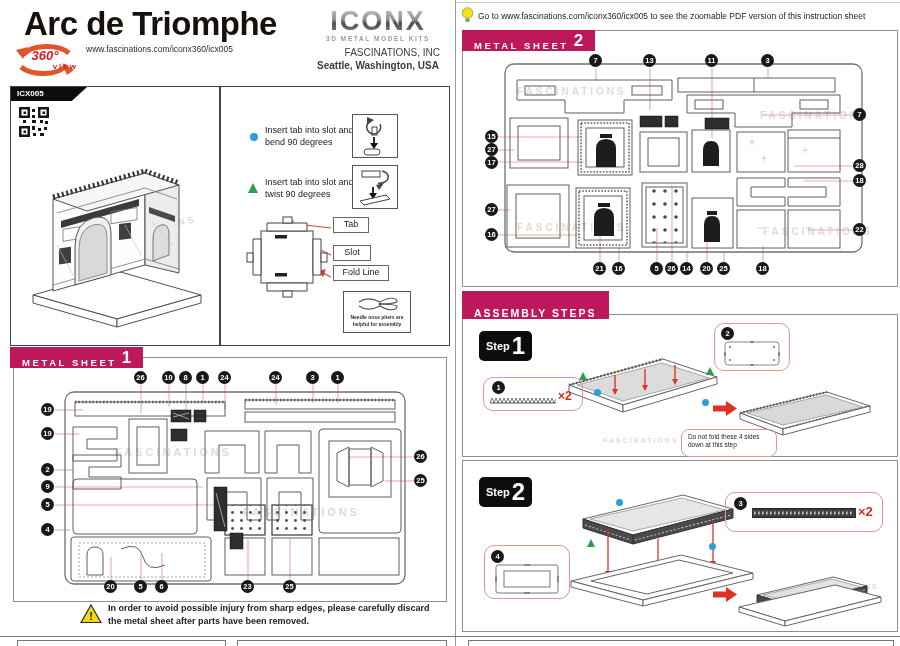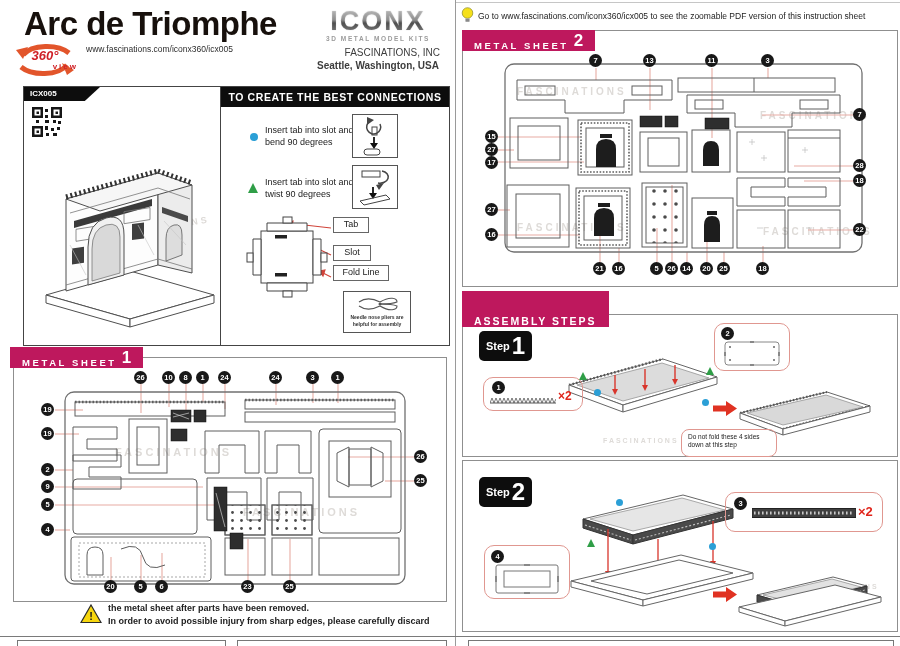--- a/index.html
+++ b/index.html
@@ -56,21 +56,21 @@
   <div style="font-weight:normal">www.fascinations.com/iconx360/icx005</div>
 </div>
 
 <div class="abs" style="left:316px;top:6px;width:124px;text-align:center">
   <div style="font-size:27px;font-weight:bold;letter-spacing:2px;background:linear-gradient(#ffffff 10%,#b9b9b9 45%,#5a5a5a 55%,#9e9e9e 90%);-webkit-background-clip:text;background-clip:text;color:transparent;text-shadow:0 0 1px rgba(60,60,60,.35)">ICONX</div>
   <div style="font-size:6.5px;font-weight:bold;letter-spacing:1.6px;color:#9b9b9b;margin-top:-2px">3D METAL MODEL KITS</div>
 </div>
 <div class="abs" style="left:316px;top:47px;width:124px;text-align:right;font-size:10px;font-weight:normal;color:#3d3d3d">FASCINATIONS, INC</div>
 <div class="abs" style="left:316px;top:60px;width:124px;text-align:center;font-size:10px;font-weight:bold;color:#3d3d3d">Seattle, Washington, USA</div>
 
-<div class="panel" style="left:23px;top:86px;width:208px;height:258px;border-width:1.5px;border-color:#444">
+<div class="panel" style="left:10px;top:86px;width:208px;height:258px;border-width:1.5px;border-color:#444">
   <div style="position:absolute;left:0;top:0;width:70px;height:14px;background:#0d0d0d;color:#fff;font-size:8px;font-weight:bold;line-height:14px;padding-left:6px;clip-path:polygon(0 0,100% 0,80% 100%,0 100%)">ICX005</div>
   <svg style="position:absolute;left:8px;top:20px" width="30" height="30" viewBox="0 0 30 30">
     <g fill="#161616">
       <rect x="0" y="0" width="11" height="11"></rect>
         <rect x="19" y="0" width="11" height="11"></rect>
         <rect x="0" y="19" width="11" height="11"></rect>
       <rect x="13" y="2" width="3" height="3"></rect>
         <rect x="13" y="8" width="3" height="3"></rect>
         <rect x="4" y="13" width="3" height="3"></rect>
       <rect x="13" y="13" width="4" height="3"></rect>
@@ -125,21 +125,20 @@
     </g>
     <g stroke="#c4c4c4" stroke-width=".6">
       <line x1="30" y1="120" x2="46" y2="150"></line>
         <line x1="98" y1="100" x2="114" y2="130"></line>
       <line x1="124" y1="96" x2="146" y2="120"></line>
     </g>
   </svg>
 </div>
 
 <div class="panel" style="left:220px;top:86px;width:228px;height:258px;border-width:1.5px;border-color:#444">
-  <div style="position:absolute;left:0;top:0;width:100%;height:20px;background:#0d0d0d;color:#fff;font-size:10.5px;font-weight:bold;letter-spacing:.6px;text-align:center;line-height:20px">TO CREATE THE BEST CONNECTIONS</div>
 
   <div class="dotb" style="left:29px;top:46px;width:8px;height:8px"></div>
   <div class="abs" style="left:44px;top:37px;width:90px;font-size:9px;line-height:12px;color:#222">
     <div>Insert tab into slot and</div>
     <div>bend 90 degrees</div>
   </div>
   <svg style="position:absolute;left:131px;top:27px" width="46" height="44" viewBox="0 0 46 44">
     <rect x=".5" y=".5" width="45" height="43" fill="#fff" stroke="#555"></rect>
     <path d="M28,10 a7,7 0 1 1 -10,-3" stroke="#444" stroke-width="1.5" fill="none"></path>
     <polygon points="15,3 22,6 15,11" fill="#444"></polygon>
@@ -311,22 +310,22 @@
 <span class="co" style="left:241px;top:580px">23</span>
 <span class="co" style="left:283px;top:580px">25</span>
 <span class="co" style="left:414px;top:450px">26</span>
 <span class="co" style="left:414px;top:474px">25</span>
 
 <svg class="abs" style="left:80px;top:604px" width="22" height="20" viewBox="0 0 22 20">
   <polygon points="11,1 21,18.5 1,18.5" fill="#f6d60e" stroke="#2a2a2a" stroke-width="1.2"></polygon>
   <text x="11" y="16" text-anchor="middle" font-size="11" font-weight="bold" fill="#1a1a1a" font-family="Liberation Sans,sans-serif">!</text>
 </svg>
 <div class="abs" style="left:108px;top:602px;width:340px;font-size:9px;font-weight:bold;line-height:12.5px;color:#1c1c1c">
+  <div>In order to avoid possible injury from sharp edges, please carefully discard</div>
   <div>the metal sheet after parts have been removed.</div>
-  <div>In order to avoid possible injury from sharp edges, please carefully discard</div>
 </div>
 
 <svg class="abs" style="left:461px;top:7px" width="13" height="17" viewBox="0 0 13 17">
   <circle cx="6.5" cy="6" r="5.3" fill="#f5e01a" stroke="#8a8a2a" stroke-width=".7"></circle>
   <rect x="4.5" y="11.5" width="4" height="3.4" fill="#999"></rect>
   <line x1="4.5" y1="13" x2="8.5" y2="13" stroke="#666" stroke-width=".6"></line>
 </svg>
 <div class="abs" style="left:478px;top:11px;width:420px;font-size:8.5px;font-weight:normal;color:#1d1d1d">Go to www.fascinations.com/iconx360/icx005 to see the zoomable PDF version of this instruction sheet</div>
 
 <div class="panel" style="left:462px;top:30px;width:434px;height:255px"></div>
@@ -442,21 +441,21 @@
 <span class="co" style="left:665px;top:262px">26</span>
 <span class="co" style="left:680px;top:262px">14</span>
 <span class="co" style="left:700px;top:262px">20</span>
 <span class="co" style="left:717px;top:262px">25</span>
 <span class="co" style="left:756px;top:262px">18</span>
 <span class="co" style="left:853px;top:108px">7</span>
 <span class="co" style="left:853px;top:159px">28</span>
 <span class="co" style="left:853px;top:174px">18</span>
 <span class="co" style="left:853px;top:223px">22</span>
 
-<div class="blackhdr" style="left:462px;top:291px;height:36px">
+<div class="blackhdr" style="left:462px;top:291px;height:28px">
   <span class="lbl" style="font-size:10.5px;letter-spacing:2px">ASSEMBLY STEPS</span>
 </div>
 
 <div class="panel" style="left:462px;top:314px;width:434px;height:141px">
   <div class="stepbox" style="left:16px;top:16px;height:30px">
     <span class="s1">Step</span>
     <span class="s2">1</span>
   </div>
 
   <div class="bubble" style="left:20px;top:62px;width:98px;height:32px">

